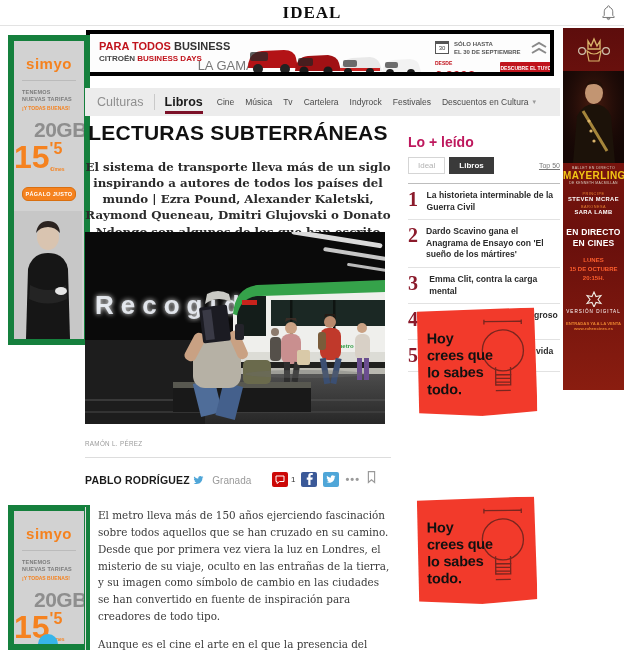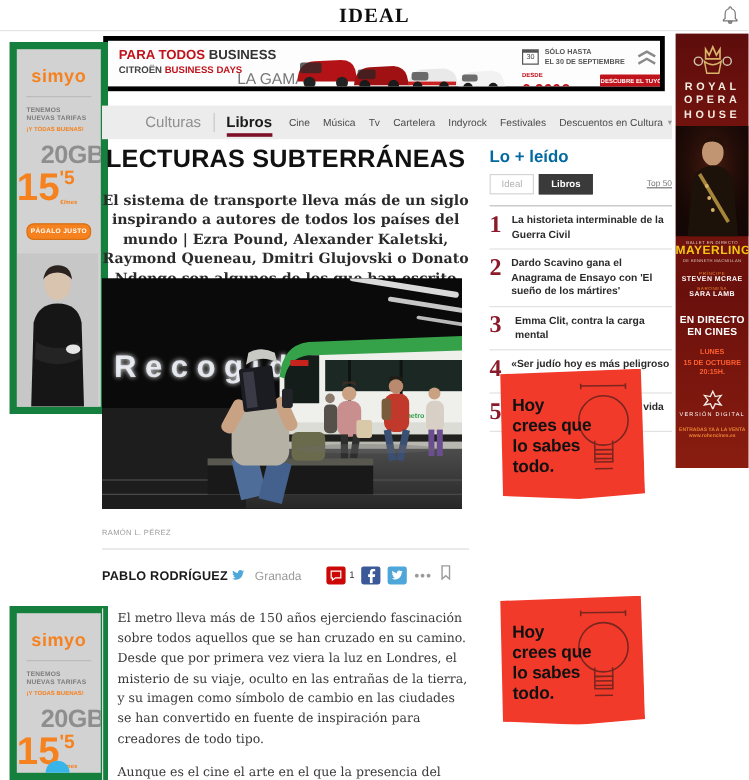--- a/index.html
+++ b/index.html
@@ -58,21 +58,21 @@
   .roh-cred { margin-top:7px; }
   .roh-cl { font-size:3.8px; color:#e8822f; letter-spacing:.5px; }
   .roh-cn { font-size:5.8px; font-weight:bold; letter-spacing:.4px; margin-bottom:3px; }
   .roh-live { margin-top:12px; font-size:8.5px; font-weight:bold; line-height:1.25; letter-spacing:.2px; }
   .roh-date { margin-top:8px; color:#ff5f2e; font-weight:bold; font-size:6px; line-height:1.45; }
   .roh-star { margin-top:9px; height:16px; }
   .roh-ver { font-size:4.6px; letter-spacing:1px; color:#fff; margin-top:2px; }
   .roh-tix { margin-top:7px; font-size:4.2px; color:#e8822f; font-weight:bold; }
   .roh-url { font-size:4.2px; color:#e8822f; font-weight:bold; }
   
-  .nav { position:absolute; left:85px; top:88px; width:475px; height:28px; background:#ececec; display:flex; align-items:center;justify-content:flex-end; }
+  .nav { position:absolute; left:85px; top:88px; width:475px; height:28px; background:#ececec; display:flex; align-items:center; }
   .nav-sec { color:#8f8f8f; font-size:12.5px; margin-left:12px; }
   .nav-sep { width:1px; height:16px; background:#c9c9c9; margin:0 10px; }
   .nav-act { color:#1a1a1a; font-weight:bold; font-size:12.5px; border-bottom:3px solid #7c1128; padding-bottom:2px; margin-bottom:-5px; }
   .nav-items { display:flex; margin-left:14px; gap:11px; align-items:center; }
   .nav-it { color:#4a4a4a; font-size:8.5px; }
   .nav-car { color:#999; font-size:7px; margin-left:-7px; }
   
   .a-title { position:absolute; left:85px; top:121px; width:306px; text-align:center;
     font-size:21px; font-weight:bold; color:#111; letter-spacing:.2px; }
   .a-sub { position:absolute; left:85px; top:159px; width:306px; text-align:center;
@@ -89,21 +89,21 @@
   .a-soc { position:absolute; right:14px; top:0; display:flex; align-items:center; gap:6px; }
   .soc-sq { width:16px; height:15px; border-radius:2px; display:flex; align-items:center; justify-content:center; }
   .soc-com { background:#cc0807; } .soc-fb { background:#3b5998; } .soc-tw { background:#4fa6d8; }
   .soc-cnt { font-size:8px; color:#333; margin-left:-3px; }
   .soc-dots { color:#9a9a9a; font-size:11px; font-weight:bold; letter-spacing:1px; }
   .a-body { position:absolute; left:85px; top:507px; width:306px; border-left:1px solid #ddd; padding-left:12px;
     font-family:"DejaVu Serif", serif; font-size:10.4px; line-height:1.62; color:#3a3a3a; }
   .a-body p + p { margin-top:11px; }
   
   .mr { position:absolute; left:408px; top:122px; width:152px; }
-  .mr-h { font-size:14px; font-weight:bold; color:#0369a1; }
+  .mr-h { font-size:14px; font-weight:bold; color:#be185d;margin-top:12px; }
   .mr-tabs { display:flex; align-items:center; margin-top:7px; }
   .mr-tab { font-size:8px; padding:3px 9px; border:1px solid #d5d5d5; color:#b3b3b3; background:#fff; }
   .mr-tab.on { background:#3a3a3a; border-color:#3a3a3a; color:#fff; font-weight:bold; margin-left:4px; }
   .mr-top { margin-left:auto; font-size:7px; color:#777; text-decoration:underline; }
   .mr-list { margin-top:9px; border-top:1px solid #bdbdbd; }
   .mr-row { display:flex; gap:8px; padding:5px 0 6px 0; border-bottom:1px solid #e2e2e2; }
   .mr-n { font-family:"Liberation Serif", serif; font-size:20px; font-weight:bold; color:#8b1a2b; width:14px; line-height:1; }
   .mr-t { font-size:8.6px; font-weight:bold; color:#2b2b2b; line-height:1.35; padding-top:1px; }
   
   .redad { position:absolute; left:415px; width:122px; height:108px; background:#f23a2b;
@@ -198,21 +198,20 @@
 
   <div class="roh">
     <div class="roh-crest">
       <svg width="40" height="34" viewBox="0 0 40 34">
         <path d="M14 8 l3 5 3-7 3 7 3-5 v8 h-12z" fill="none" stroke="#d9b36a" stroke-width="1.4"></path>
         <path d="M13 18 q7 6 14 0 l-2 10 h-10 z" fill="none" stroke="#d9b36a" stroke-width="1.2"></path>
         <circle cx="8" cy="18" r="3.4" fill="none" stroke="#cfc3ae" stroke-width="1.2"></circle>
         <circle cx="32" cy="18" r="3.4" fill="none" stroke="#cfc3ae" stroke-width="1.2"></circle>
       </svg>
     </div>
-    <div class="roh-name"><span>ROYAL</span><br><span>OPERA</span><br><span>HOUSE</span></div>
     <div class="roh-photo">
       <svg width="61" height="92" viewBox="0 0 61 92">
         <rect width="61" height="92" fill="#140705"></rect>
         <rect width="61" height="92" fill="url(#rohg)"></rect>
         <defs>
             <radialGradient id="rohg" cx="50%" cy="35%" r="75%">
               <stop offset="0%" stop-color="#4a1c10"></stop>
               <stop offset="100%" stop-color="#120604" stop-opacity="0"></stop>
             </radialGradient>
           </defs>

